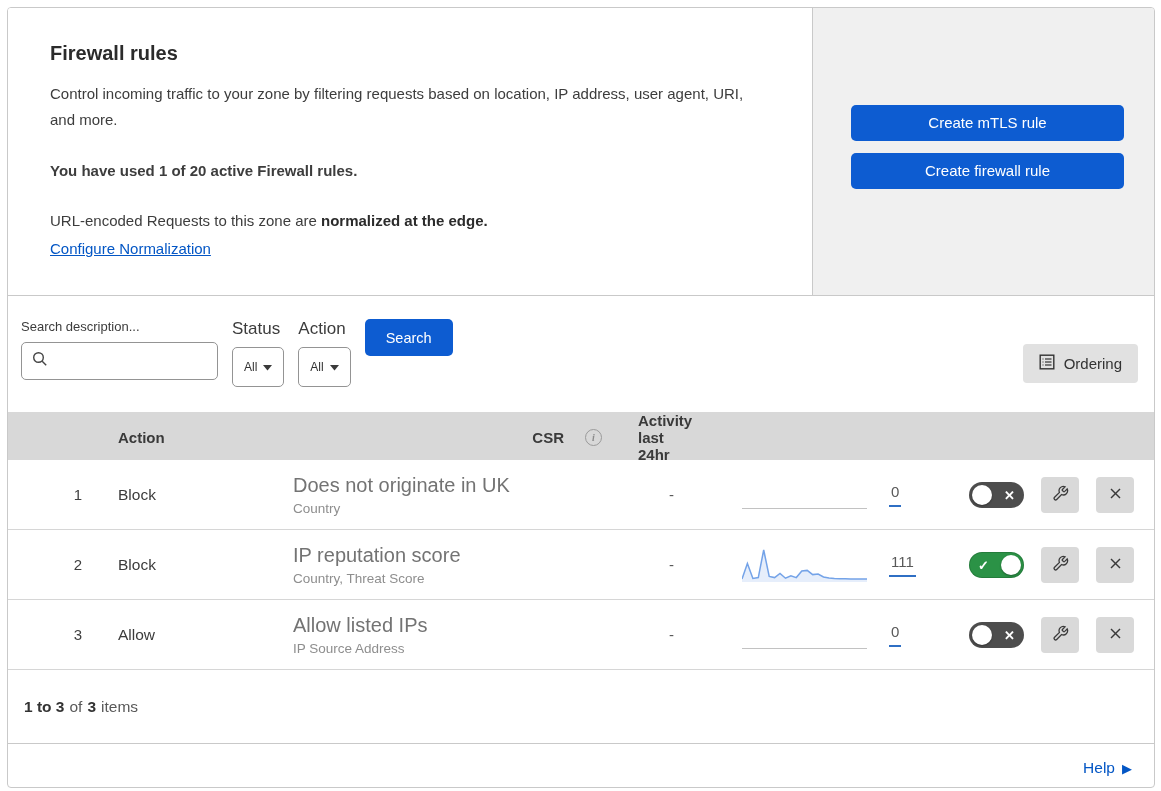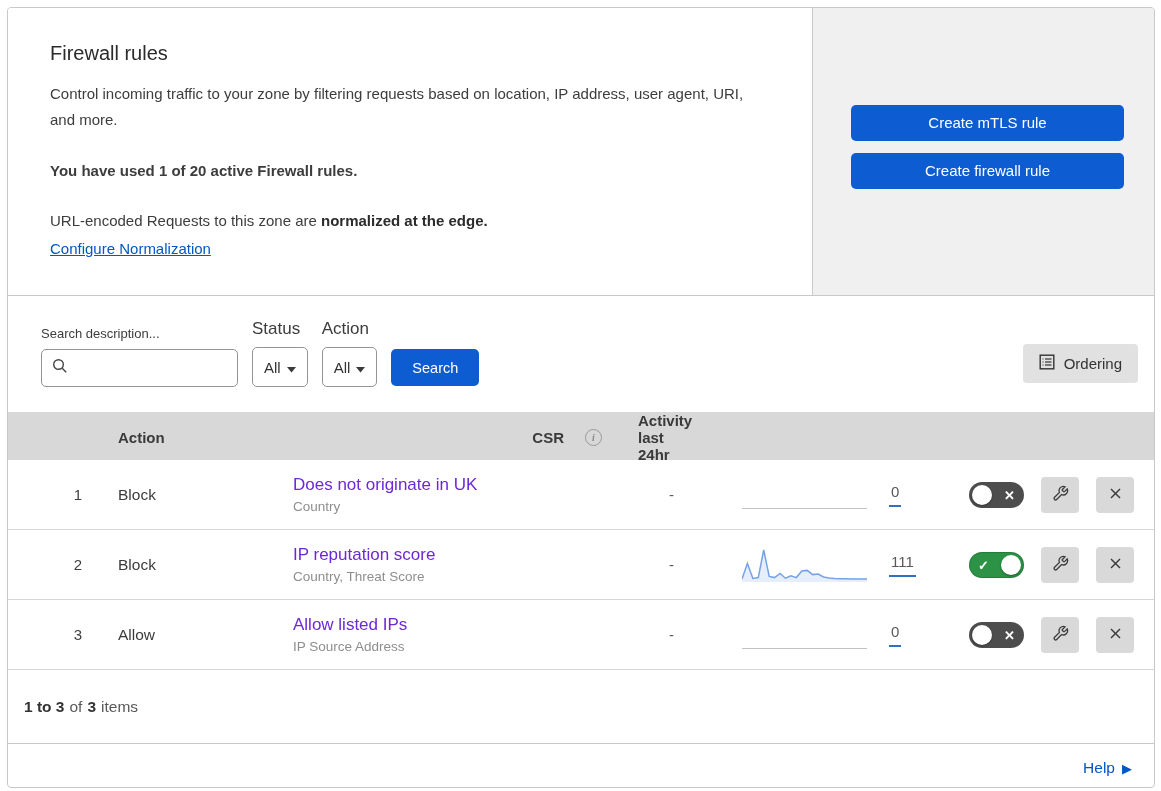--- a/index.html
+++ b/index.html
@@ -3,59 +3,59 @@
 <meta charset="utf-8">
 <style>
   html,body{margin:0;padding:0;background:#fff;font-family:"Liberation Sans",sans-serif;}
   body{width:1161px;height:791px;position:relative;color:#3b3b3b;}
   .frame{position:absolute;left:7px;top:7px;width:1146px;height:779px;border:1px solid #c9c9c9;
          border-radius:4px;background:#fff;overflow:hidden;}
 
   
   .top-section{display:flex;height:287px;border-bottom:1px solid #c9c9c9;}
   .intro{flex:1;padding:34px 40px 0 42px;background:#fff;}
-  .page-title{font-size:20px;font-weight:400;color:#2b2b2b;margin:0 0 16px 0;}
+  .page-title{font-size:20px;font-weight:700;color:#2b2b2b;margin:0 0 16px 0;}
   .intro p{margin:0;font-size:15px;line-height:1.7;color:#3d3d3d;max-width:710px;}
   .usage-line{font-weight:700;color:#2b2b2b;margin:26px 0 24px 0 !important;}
   .norm-line b{color:#2b2b2b;}
   .text-link{color:var(--link-blue);text-decoration:underline;font-size:15px;display:inline-block;margin-top:7px;cursor:pointer;}
   .side-panel{width:273px;background:#f0f0f0;border-left:1px solid #c9c9c9;display:flex;flex-direction:column;
               justify-content:center;gap:12px;padding:0 30px 10px 38px;}
   .btn-primary{display:block;width:100%;height:36px;background:var(--primary-blue);color:#fff;border:none;
                border-radius:5px;font-size:15px;font-family:inherit;cursor:pointer;}
 
   
   .filter-bar{position:relative;height:116px;background:#fff;}
-  .filter-left{position:absolute;left:33px;top:23px;display:flex;align-items:flex-end;gap:14px;}
+  .filter-left{position:absolute;left:13px;top:23px;display:flex;align-items:flex-start;gap:14px;}
   .field{display:flex;flex-direction:column;}
   .field-label{font-size:13px;color:#3c3c3c;margin-bottom:8px;}
   .field-label.lg{font-size:17px;}
   .search-box{width:175px;height:36px;border:1px solid #949494;border-radius:5px;display:flex;align-items:center;
               padding:0 10px;background:#fff;}
   .search-box input{border:none;outline:none;flex:1;font-size:14px;font-family:inherit;margin-left:6px;min-width:0;}
   .select{height:38px;border:1px solid #949494;border-radius:5px;padding:0 11px;display:flex;align-items:center;
-          gap:6px;font-size:15px;color:#333;background:#fff;cursor:pointer;}
+          gap:6px;font-size:12px;color:#333;background:#fff;cursor:pointer;}
   .btn-search{height:37px;padding:0 21px;background:var(--primary-blue);color:#fff;border:none;border-radius:5px;
               font-size:14.5px;font-family:inherit;margin-bottom:1px;cursor:pointer;}
   .btn-ordering{position:absolute;right:16px;top:48px;height:39px;background:#e1e1e1;border:none;border-radius:4px;
                 display:flex;align-items:center;gap:9px;padding:0 16px;font-size:15px;color:#333;
                 font-family:inherit;cursor:pointer;}
 
   
   .grid{display:grid;grid-template-columns:110px 175px 315px 72px 260px 1fr;align-items:center;}
   .thead{height:48px;background:#d8d8d8;font-size:15px;font-weight:600;color:#3a3a3a;}
   .th-csr{justify-self:end;padding-right:6px;display:flex;align-items:center;gap:21px;}
   .th-activity{padding-left:30px;}
   .info-icon{width:15px;height:15px;border:1px solid #9a9a9a;border-radius:50%;color:#8a8a8a;font-size:10px;
              font-family:"Liberation Serif",serif;font-style:italic;display:flex;align-items:center;
              justify-content:center;line-height:1;cursor:pointer;}
   .rule-row{height:69px;border-bottom:1px solid #d6d6d6;background:#fff;}
   .c-num{justify-self:end;padding-right:36px;font-size:15px;color:#3f3f3f;}
   .c-action{font-size:15.5px;color:#3b3b3b;}
-  .desc-title{font-size:17px;color:#6d28d9;margin-bottom:4px;}
+  .desc-title{font-size:20px;color:#737373;margin-bottom:4px;}
   .desc-sub{font-size:13.5px;color:#8e8e8e;}
   .c-csr{justify-self:end;padding-right:6px;font-size:15px;color:#595959;}
   .c-activity{display:flex;align-items:center;padding-left:62px;}
   .spark{width:125px;height:38px;position:relative;}
   .spark svg{position:absolute;left:0;top:2px;}
   .flat-line{position:absolute;left:0;right:0;bottom:5px;border-bottom:1.5px solid #c2c2c2;}
   .count-link{margin-left:22px;font-size:15px;color:#595959;border-bottom:2px solid #2f6fc4;
               padding:0 2px 5px 2px;cursor:pointer;text-decoration:none;}
   .c-controls{justify-self:end;display:flex;align-items:center;gap:17px;padding-right:20px;}
   .toggle{width:55px;height:26px;border-radius:13px;position:relative;cursor:pointer;flex-shrink:0;}

